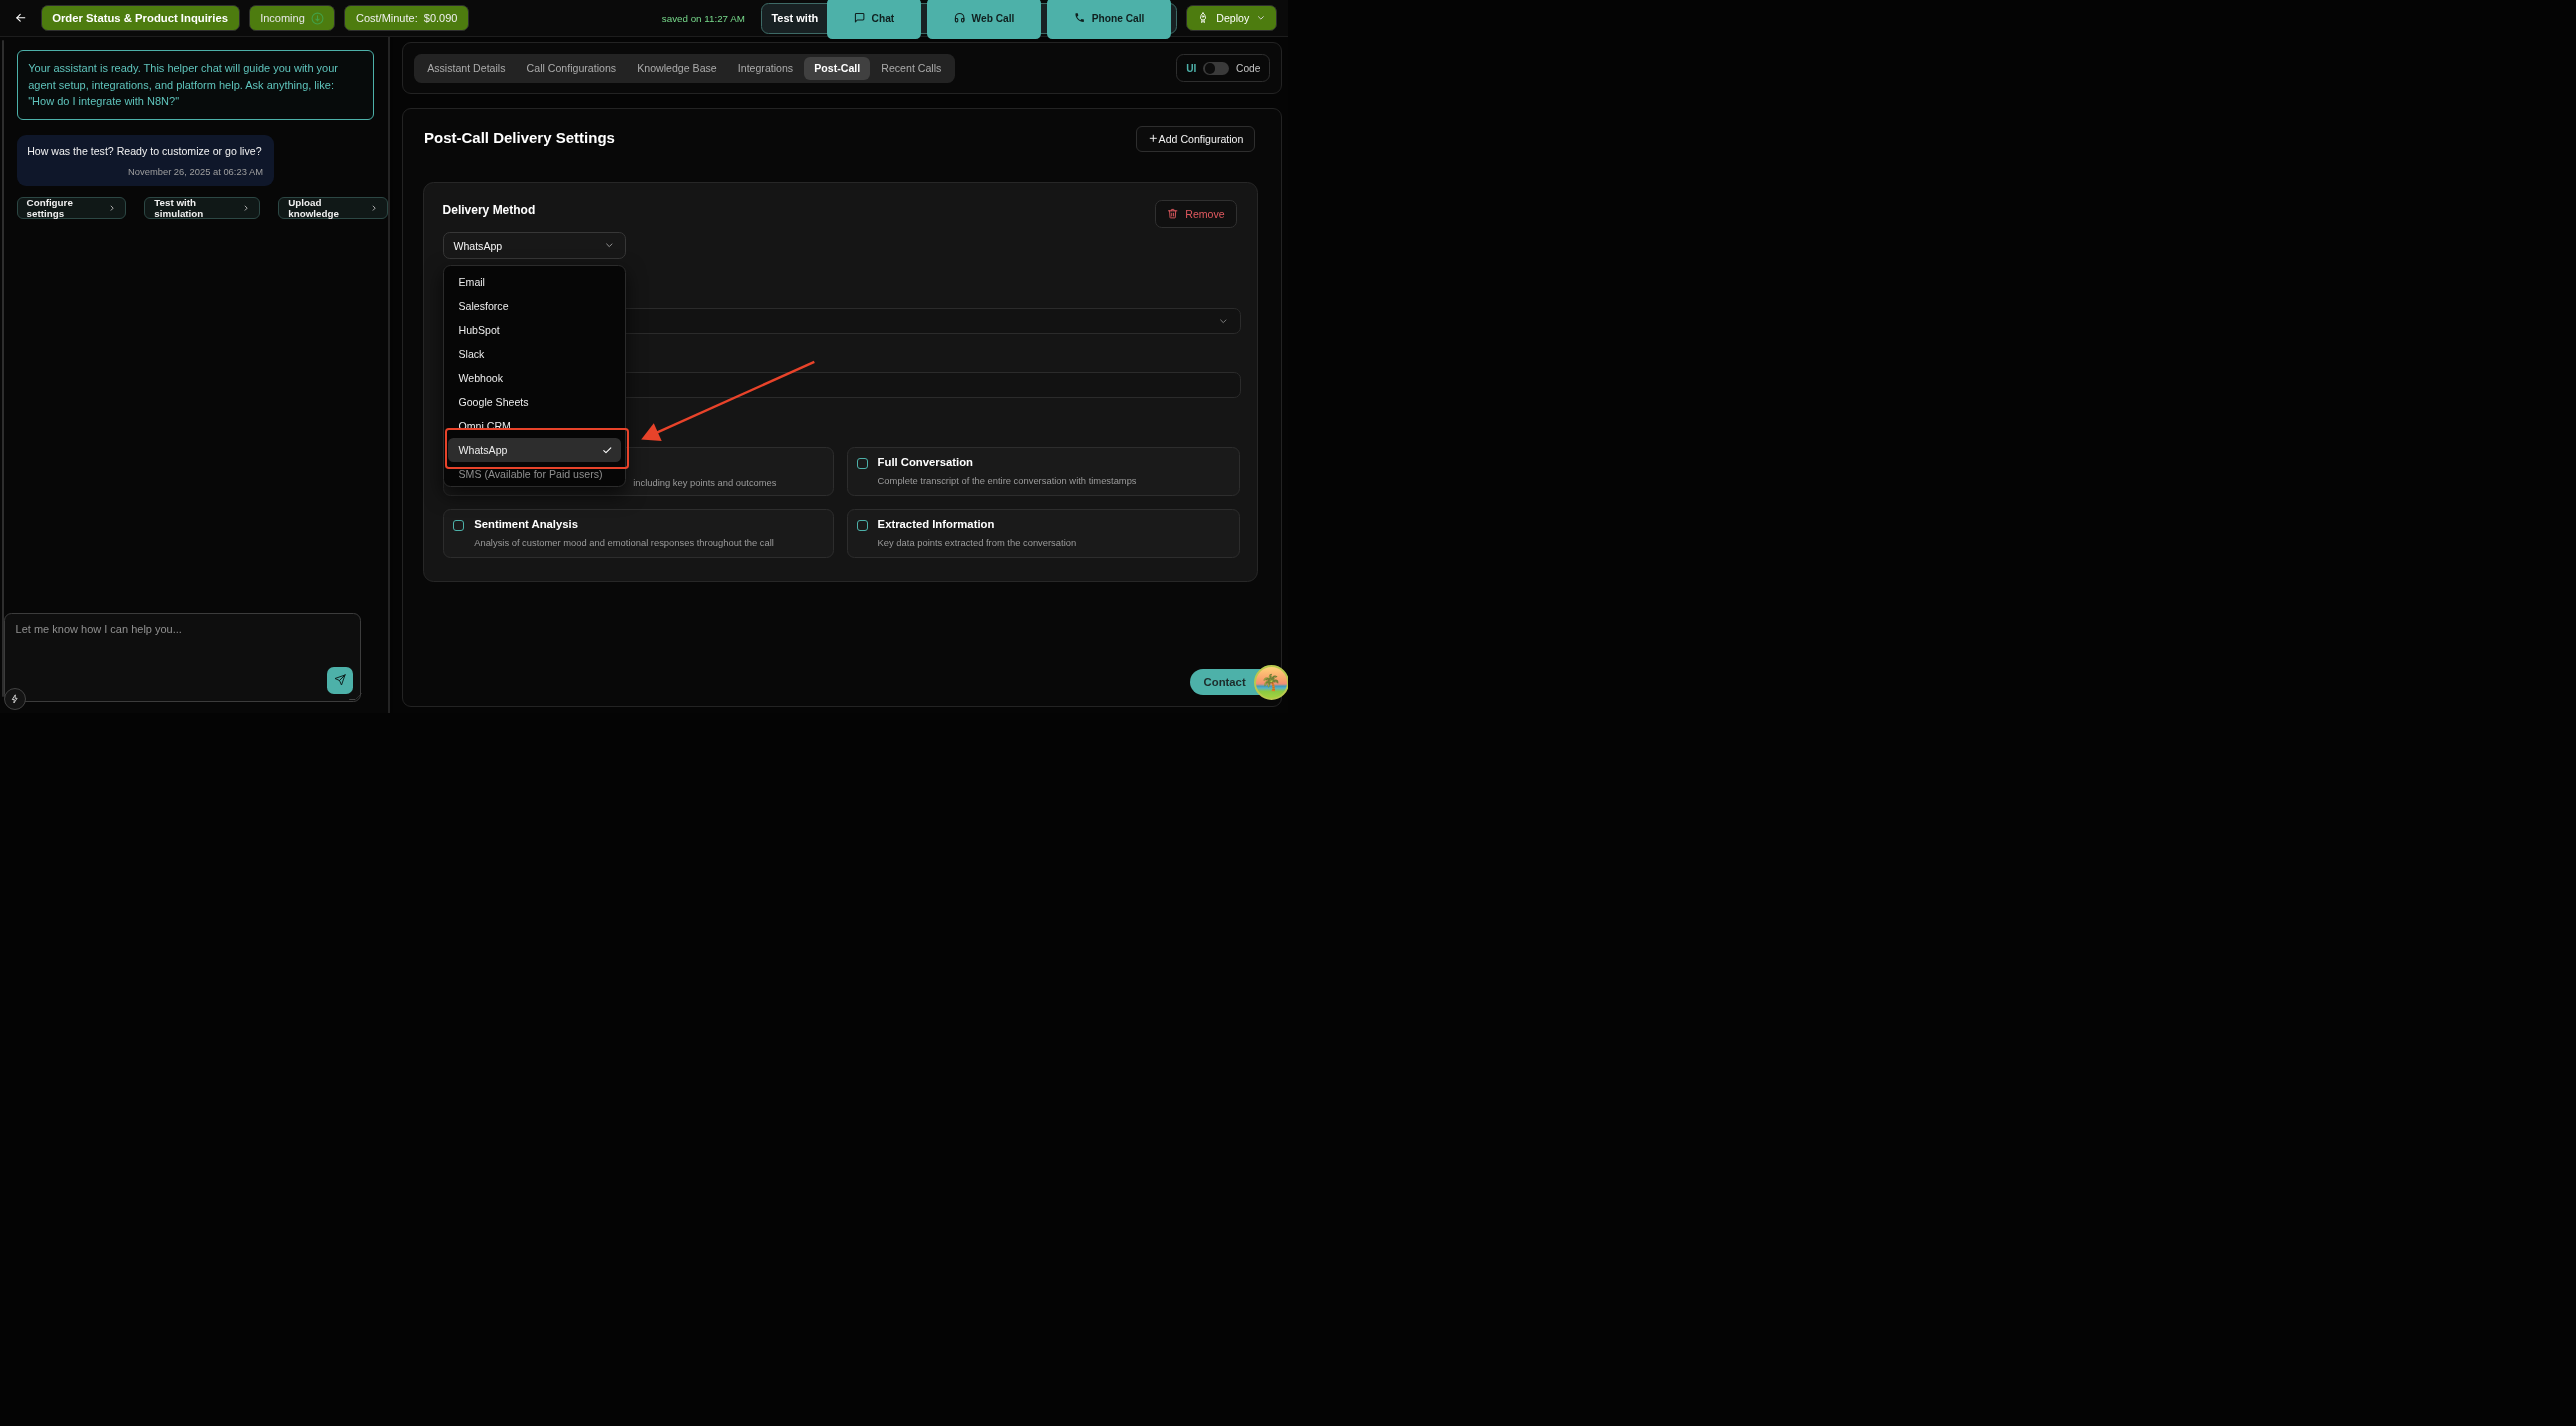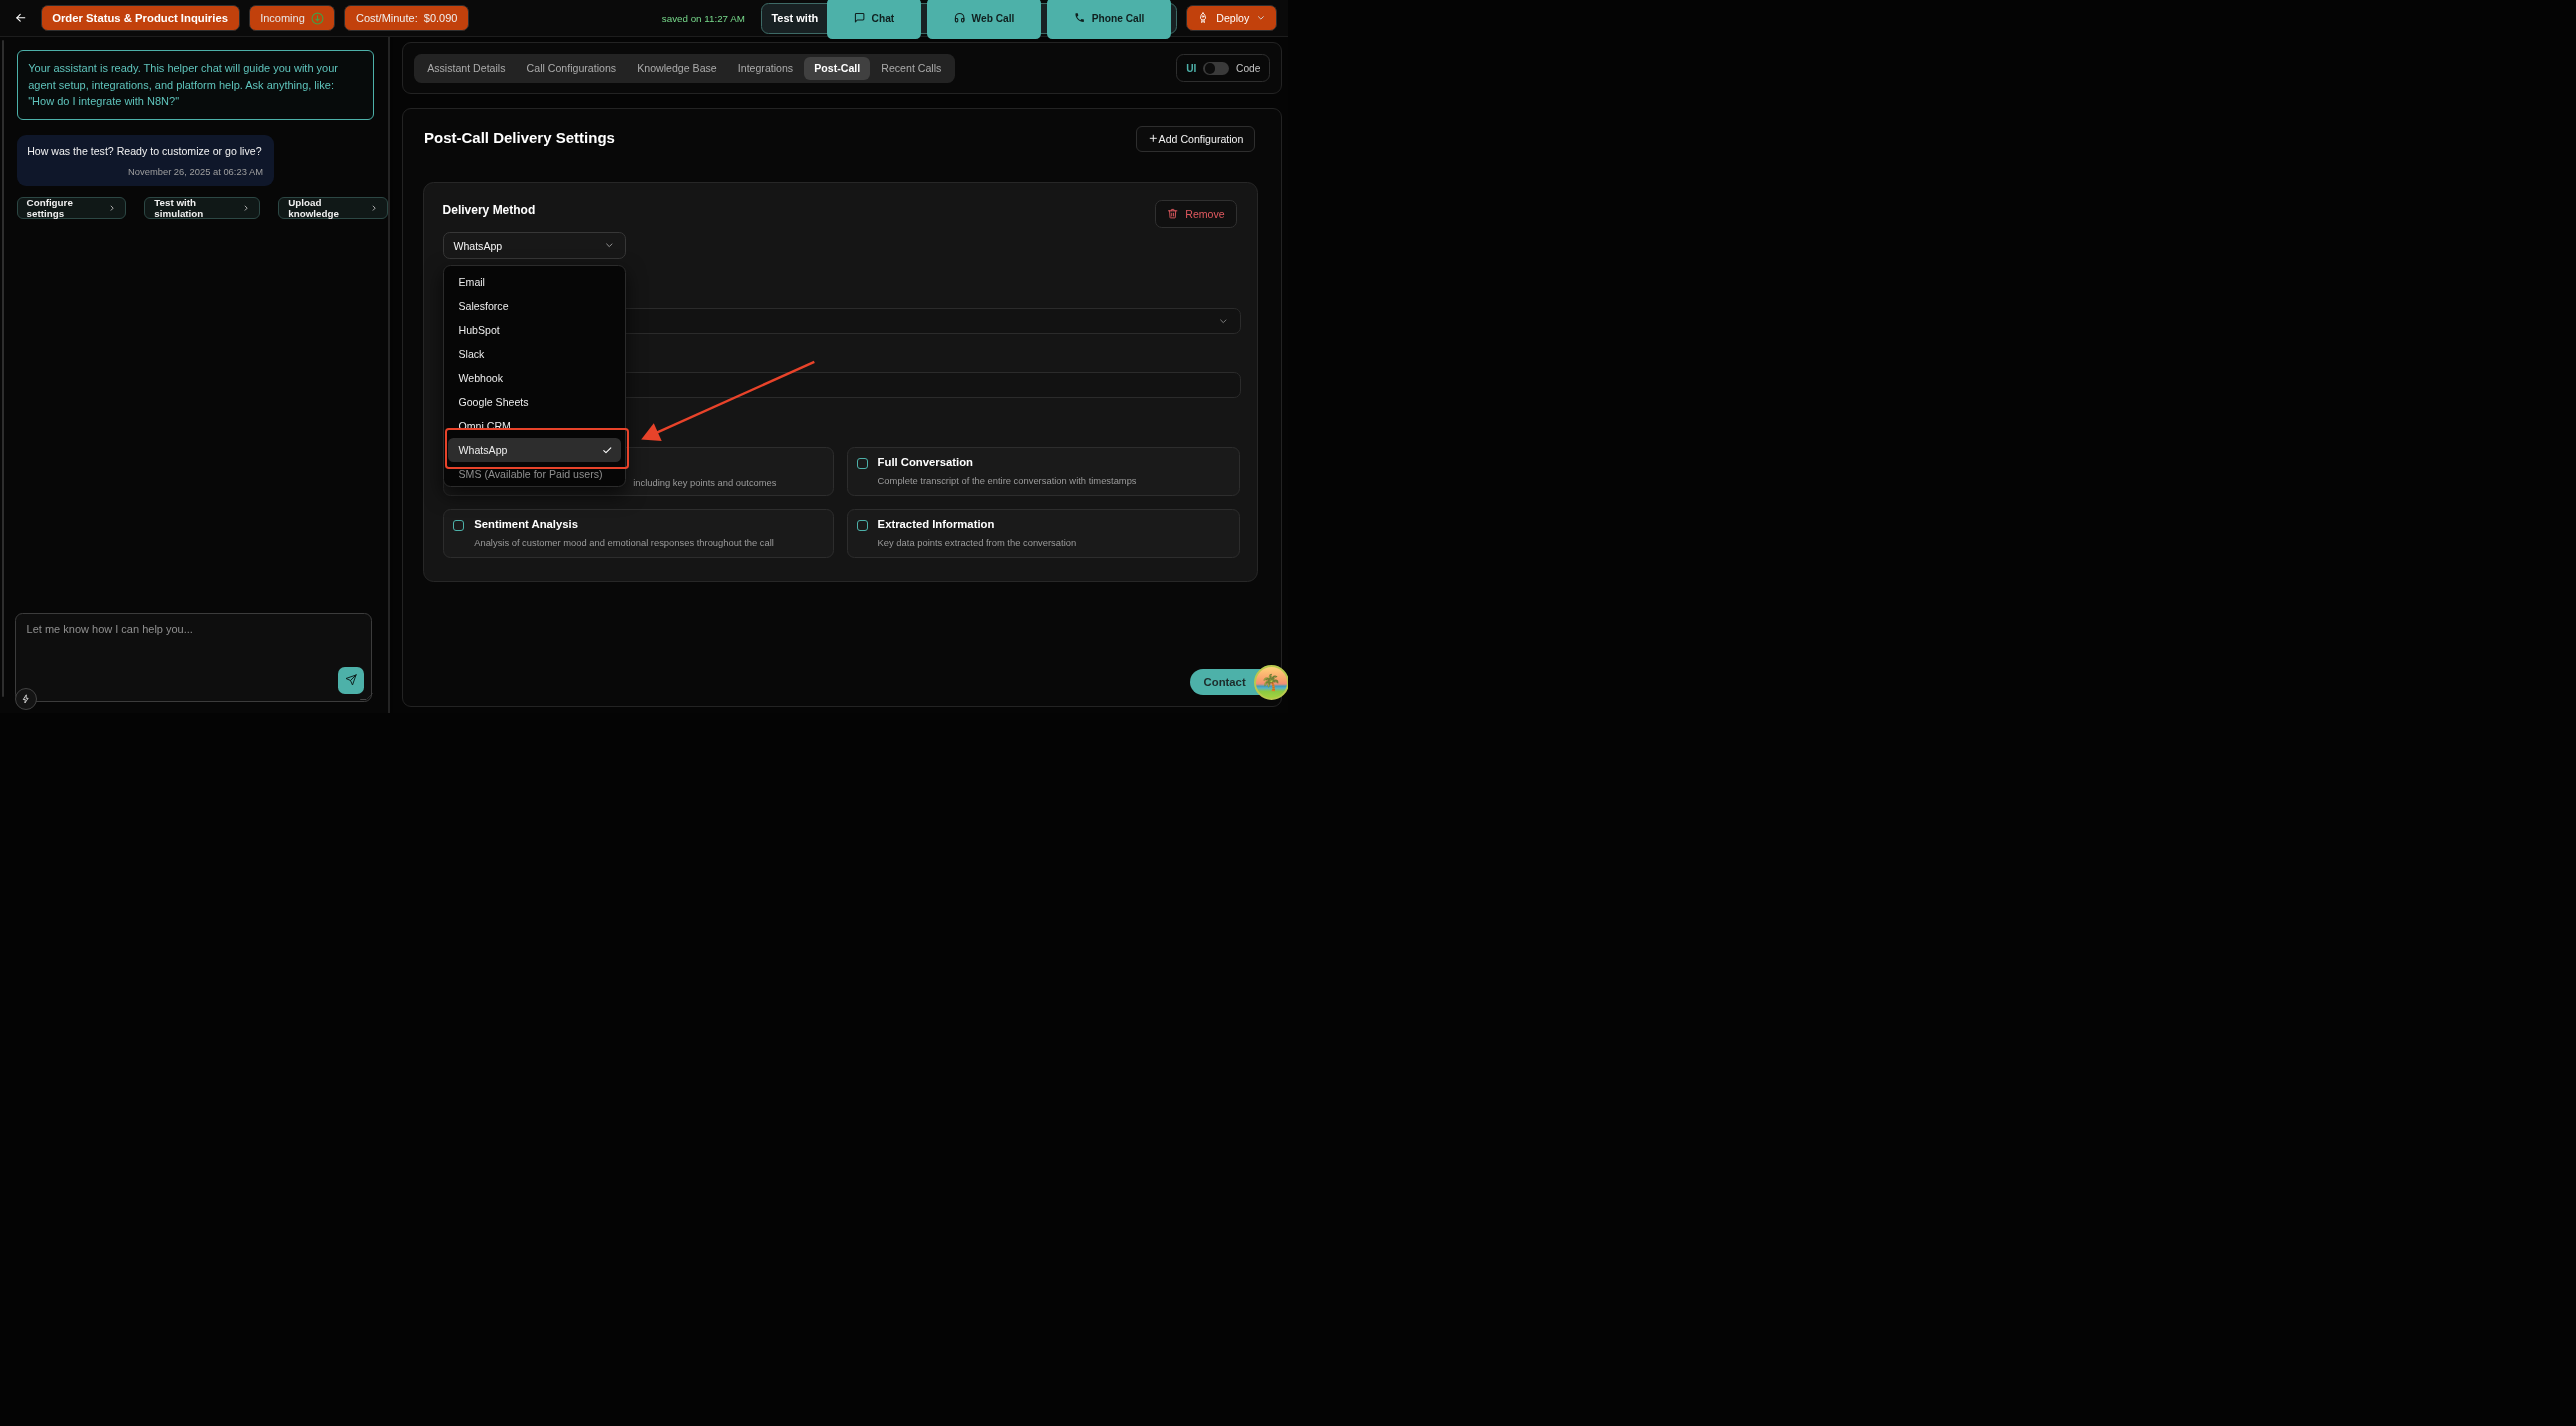--- a/index.html
+++ b/index.html
@@ -6,21 +6,21 @@
   html,body { background:#040404; }
   body { font-family:"Liberation Sans", sans-serif; color:#e8e8e8; }
   .page { position:relative; width:1288px; height:713px; background:#040404; overflow:hidden; }
 
   svg { display:block; }
 
   
   .topbar { position:absolute; left:0; top:0; width:1288px; height:37px; background:#0a0a0a;
             border-bottom:0.8px solid #1d1d1d; display:flex; align-items:center; padding:0 10.6px; gap:9px; z-index:30; }
   .back-btn { width:21px; height:21px; display:flex; align-items:center; justify-content:center; cursor:pointer; }
-  .tb-box { border:0.8px solid #2e2e2e; border-radius:6.8px; background:#c2410c; display:flex; align-items:center;
+  .tb-box { border:0.8px solid #2e2e2e; border-radius:6.8px; background:#4d7c0f; display:flex; align-items:center;
             height:26px; padding:0 10.6px; gap:6px; font-size:11px; }
   .tb-title { font-weight:bold; font-size:11.3px; color:#fff; }
   .tb-cost { color:#f0f0f0; white-space:pre; }
   .saved { margin-left:auto; color:#77d98b; font-size:9.8px; margin-right:7.5px; }
   .testwith { display:flex; align-items:center; gap:6px; background:#182123; border:0.8px solid #3d6a66;
               border-radius:7.5px; padding:3px 4.5px 3px 9px; height:31px; }
   .testwith-label { font-weight:bold; color:#fff; font-size:11px; margin-right:3px; }
   .teal-btn { display:flex; align-items:center; gap:6px; background:#4db1a9; color:#0f1f1e; font-weight:bold;
               font-size:10.2px; border-radius:5.3px; padding:0 27px; height:41px; cursor:pointer;text-align:center; }
   .deploy { gap:6.8px; cursor:pointer; color:#fff; font-size:10.6px; }
@@ -31,21 +31,21 @@
   .scroll-strip { position:absolute; left:1.5px; top:3px; width:2.3px; height:657px; background:#2e2e2e; border-radius:1.5px; }
   .helper-box { position:absolute; left:16.6px; top:13px; width:357px; border:0.8px solid #4db1a9; border-radius:6px;
                 padding:9px 10.6px; color:#5fc4bc; font-size:11px; line-height:1.5; background:#070b0b; }
   .bubble { position:absolute; left:16.6px; top:98px; width:257px; background:#0f172a; border-radius:9px;
             padding:9px 10.6px; }
   .bubble-text { color:#f2f2f2; font-size:10.6px; line-height:1.4; }
   .bubble-time { color:#9f9f9f; font-size:9.4px; text-align:right; margin-top:7.5px; }
   .quick-row { position:absolute; left:16.6px; top:160px; display:flex; gap:18px; }
   .quick-btn { display:flex; align-items:center; gap:4.5px; background:#101817; border:0.8px solid #2c4744;
                border-radius:6px; padding:0 9px; height:22px; font-size:9.8px; font-weight:bold; color:#f0f0f0; cursor:pointer; }
-  .chat-input { position:absolute; left:15px; top:576px; width:357px; height:89px; border:0.8px solid #3c3c3c;
+  .chat-input { position:absolute; left:4px; top:576px; width:357px; height:89px; border:0.8px solid #3c3c3c;
                 border-radius:7.5px; background:#0e0e0e; }
   .chat-placeholder { position:absolute; left:10.6px; top:9px; color:#909090; font-size:11px; }
   .boost-circle { position:absolute; left:-1.5px; bottom:-9px; width:22px; height:22px; border-radius:50%;
                   background:#141414; border:0.8px solid #424242; display:flex; align-items:center; justify-content:center; cursor:pointer; }
   .send-btn { position:absolute; right:6.8px; bottom:7.5px; width:26.4px; height:27px; background:#4db1a9; border-radius:6.8px;
               display:flex; align-items:center; justify-content:center; cursor:pointer; }
   .resize-handle { position:absolute; right:1.5px; bottom:1.5px; width:6.8px; height:6.8px;
                    border-right:1.5px solid #555; border-bottom:1.5px solid #555; transform:skew(-45deg) rotate(0deg);
                    border-radius:0.8px; opacity:.8; }
 

